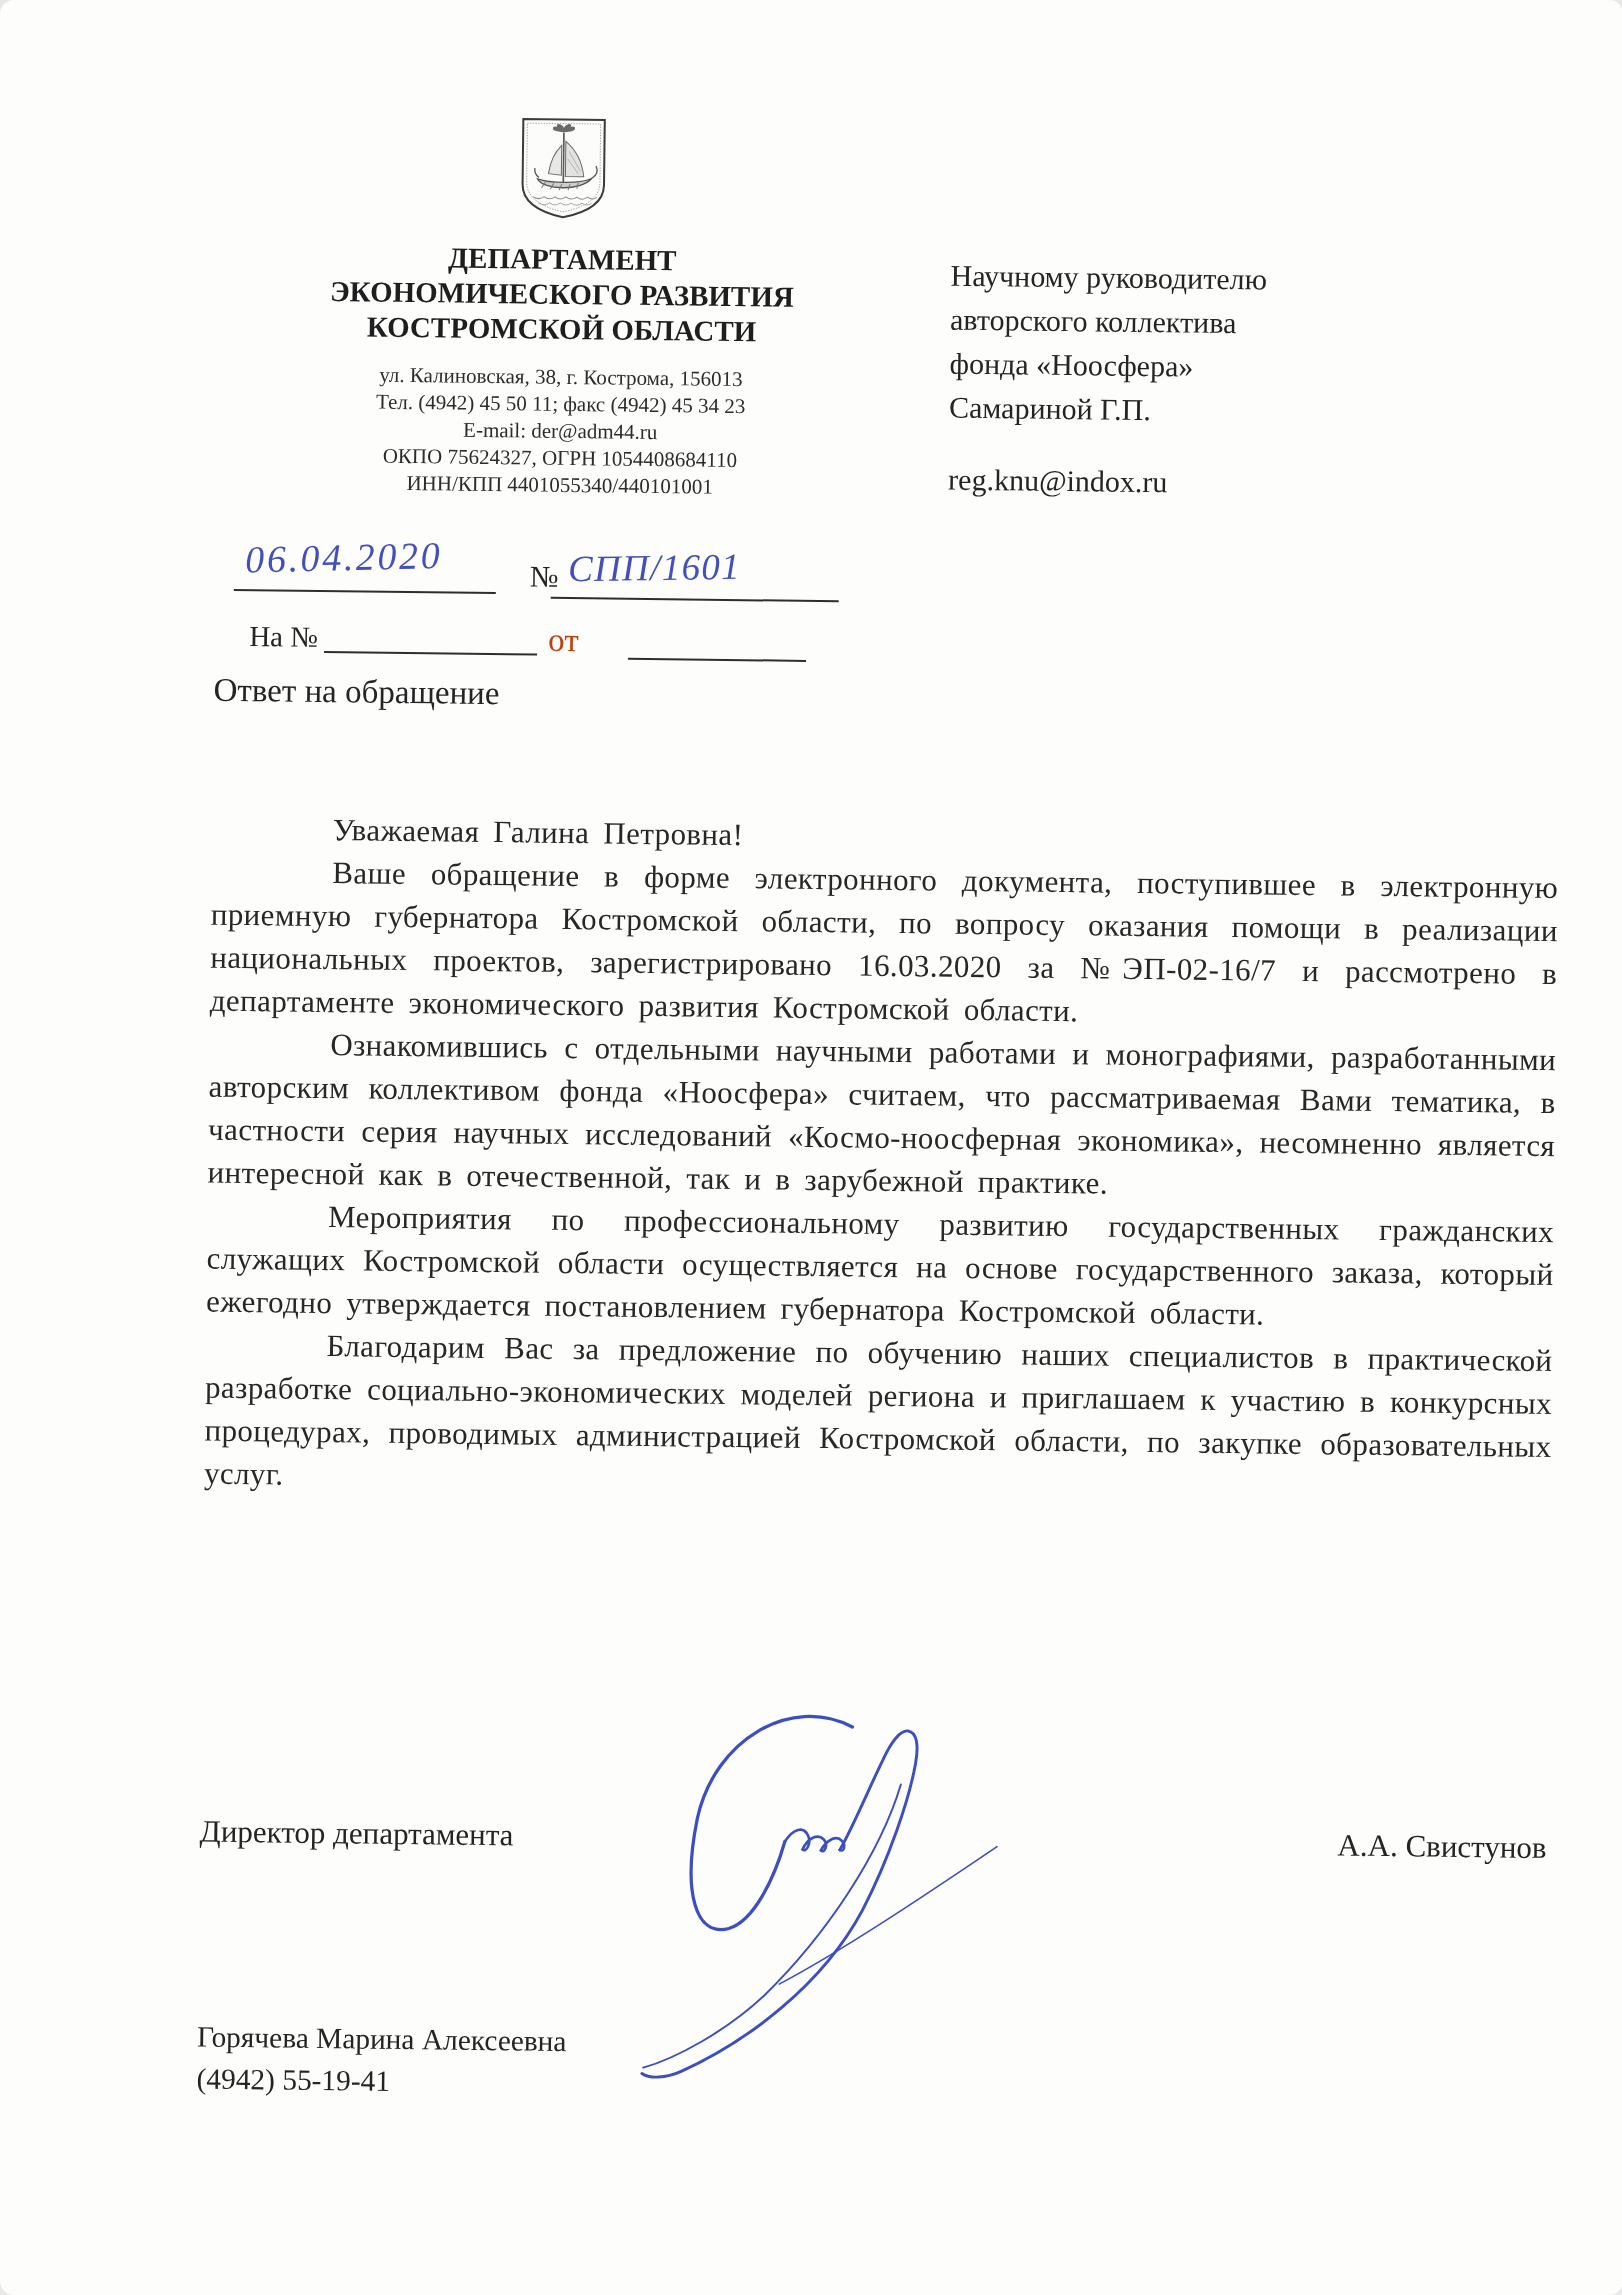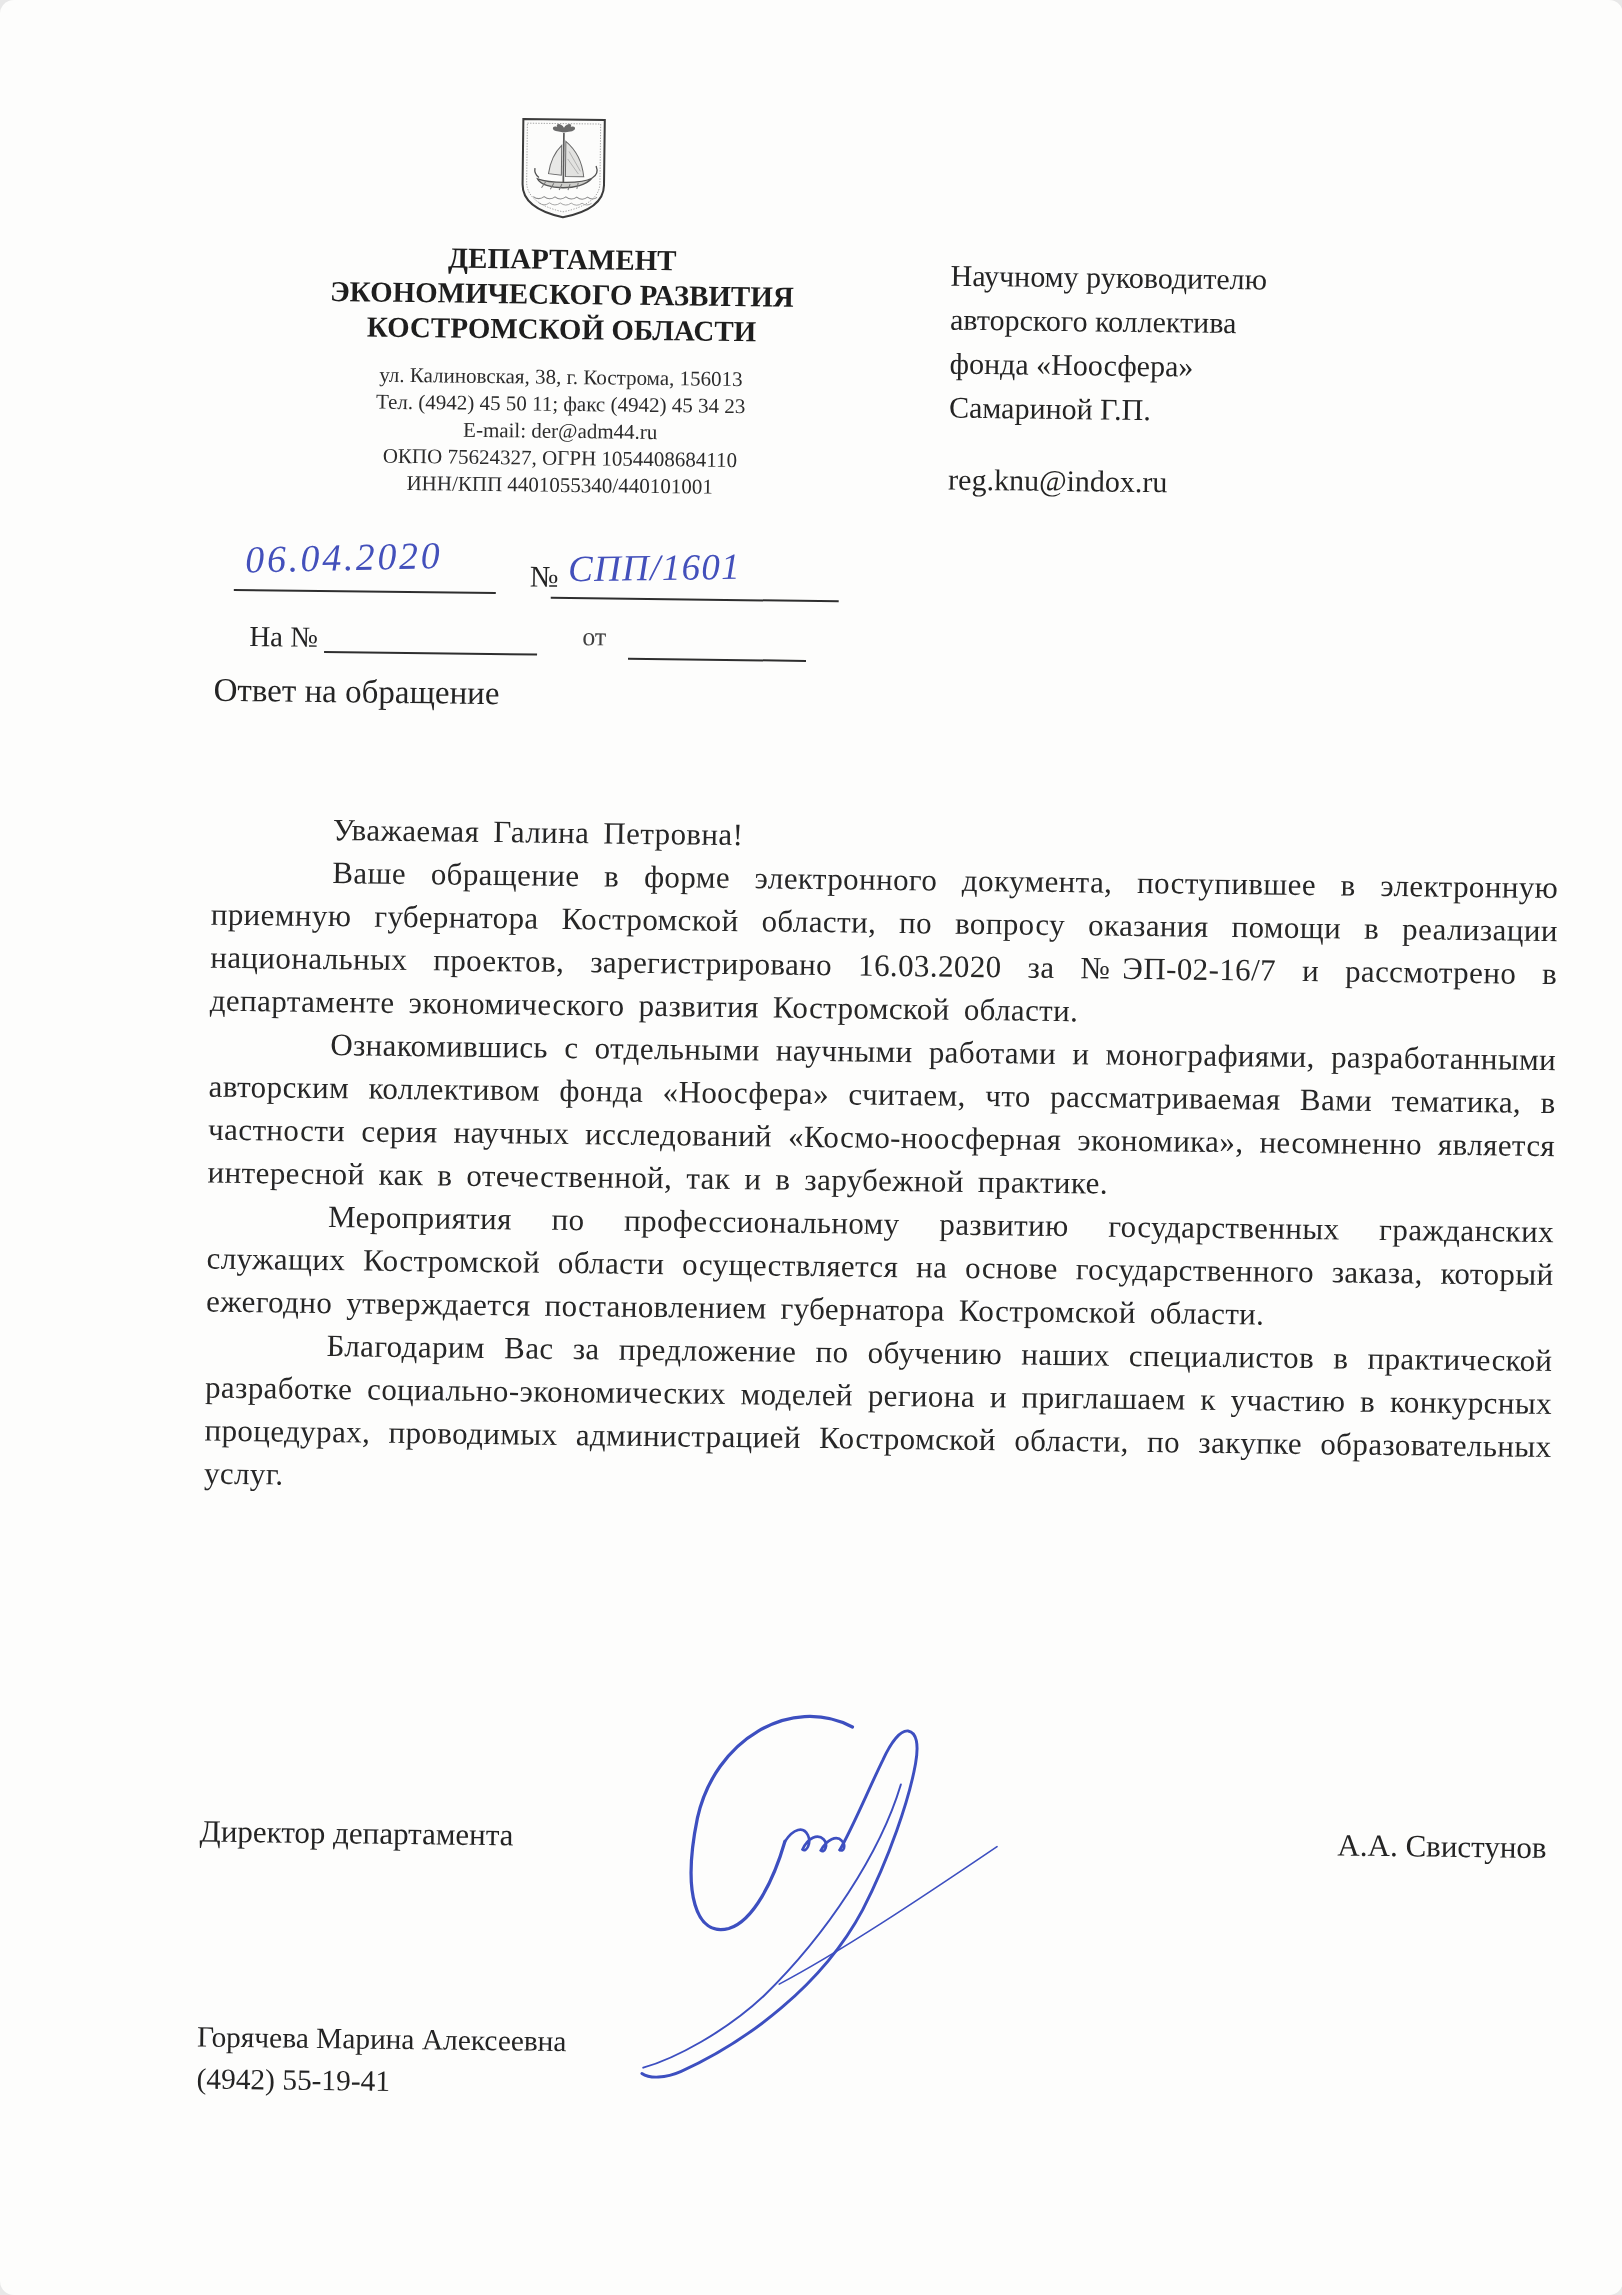--- a/index.html
+++ b/index.html
@@ -28,21 +28,21 @@
   .recipient .email{margin-top:27.5px;}
   
   .hand{font-style:italic;color:#4350bb;}
   .hw-date{position:absolute;left:252px;top:531px;font-size:38px;letter-spacing:2.6px;transform:rotate(-2deg);}
   .hw-num{position:absolute;left:575px;top:538px;font-size:37px;letter-spacing:1.3px;transform:rotate(-1.5deg);}
   .num-sign{position:absolute;left:537px;top:553px;font-size:30px;color:#242424;}
   .rule{position:absolute;height:0;border-bottom:2px solid #2e2e2e;}
   .r-date{left:241px;top:586px;width:262px;}
   .r-num{left:558px;top:590px;width:288px;}
   .on-no{position:absolute;left:257px;top:609px;font-size:29px;color:#242424;margin-top:8px;}
-  .ot{position:absolute;left:590px;top:615px;font-size:26px;color:#404040;}
+  .ot{position:absolute;left:556px;top:615px;font-size:33px;color:#c2410c;}
   .r-onno{left:332px;top:647px;width:213px;}
   .r-ot{left:636px;top:650px;width:178px;}
   
   .subject{position:absolute;left:222px;top:669px;font-size:33px;color:#242424;}
   .bodytext{position:absolute;left:222px;top:804px;width:1347px;font-size:31px;line-height:43px;}
   .salutation{text-align:center;margin:0 0 19.6px 0;}
   .bodytext p{margin:0;text-align:justify;text-indent:121px;letter-spacing:0.4px;word-spacing:5.9px;}
   
   .signrow{position:absolute;left:222px;top:1811px;width:1347px;display:flex;justify-content:space-between;font-size:31px;color:#242424;}
   .signature-wrap{position:absolute;left:654px;top:1685px;width:380px;height:465px;}

